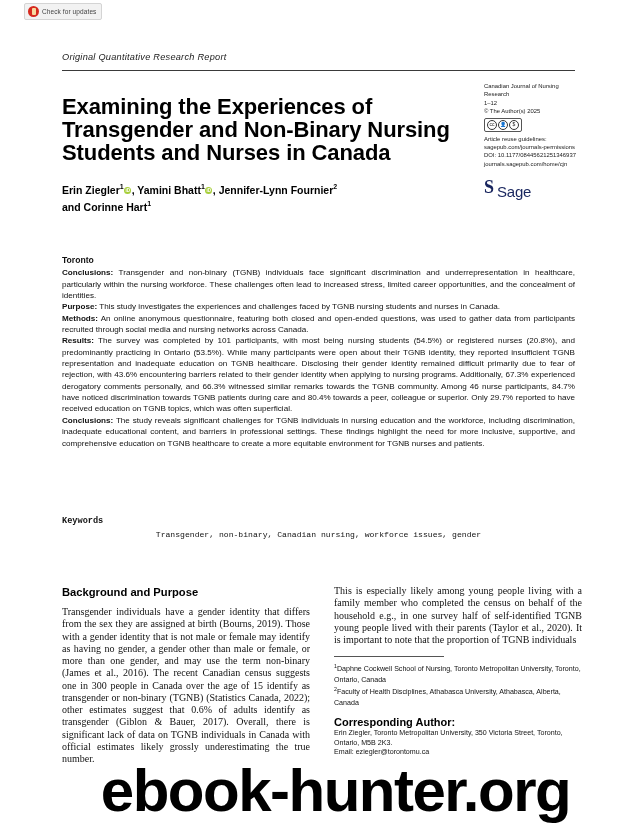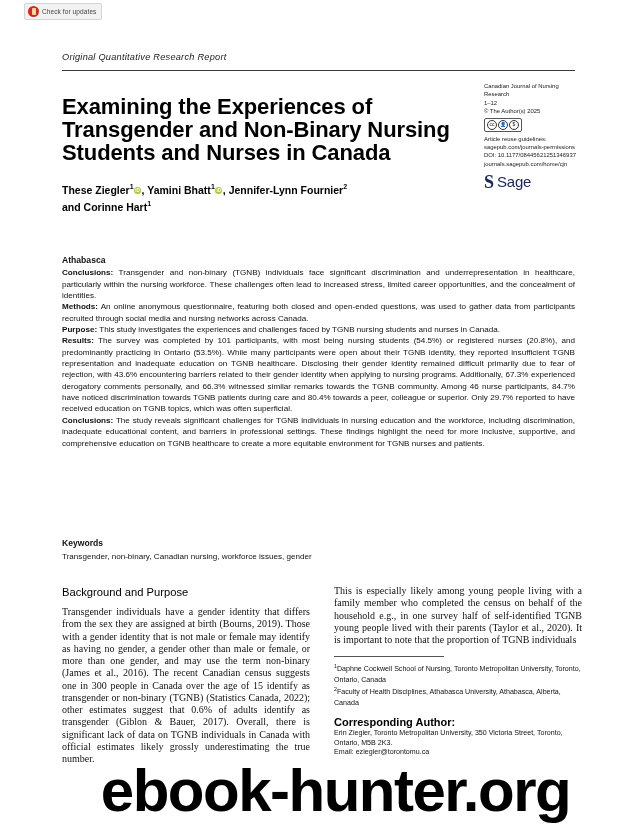--- a/index.html
+++ b/index.html
@@ -143,20 +143,21 @@
     font-size: 18px;
     line-height: 16px;
     color: #18255e;
   }
   .sage-word {
     font-family: "Liberation Sans", sans-serif;
     font-size: 15px;
     line-height: 16px;
     color: #18255e;
     letter-spacing: -0.2px;
+    margin-top: 10px;
   }
 
   
   .authors {
     position: absolute;
     left: 62px;
     top: 180px;
     width: 420px;
     font-family: "Liberation Sans", sans-serif;
     font-weight: bold;
@@ -206,50 +207,50 @@
     margin: 0 0 1px 0;
     text-align: left;
   }
   .abstract p { margin: 0; }
   .abstract b { font-weight: bold; }
 
   
   .keywords {
     position: absolute;
     left: 62px;
-    top: 538px;
+    top: 516px;
     width: 513px;
-    font-family: Liberation Sans, sans-serif;
+    font-family: Liberation Mono, monospace;
     font-size: 8.1px;
     line-height: 11.6px;
     color: #111;
   }
   .keywords h2 {
     font-size: 8.6px;
     font-weight: bold;
     margin: 0 0 1px 0;
   }
-  .keywords p { margin: 0; }
+  .keywords p { margin: 0; text-align: center; }
 
   
   .body-left {
     position: absolute;
     left: 62px;
     top: 585px;
     width: 248px;
   }
   .body-right {
     position: absolute;
     left: 334px;
     top: 585px;
     width: 248px;
   }
   .sec-heading {
     font-family: "Liberation Sans", sans-serif;
-    font-weight: normal;
+    font-weight: bold;
     font-size: 11.2px;
     line-height: 14px;
     margin: 0 0 7px 0;
     color: #000;
   }
   .body-para {
     font-family: "Liberation Serif", serif;
     font-size: 10px;
     line-height: 12.25px;
     text-align: justify;
@@ -332,29 +333,29 @@
     <span class="jm-line">sagepub.com/journals-permissions</span>
     <span class="jm-line">DOI: 10.1177/08445621251346937</span>
     <span class="jm-line">journals.sagepub.com/home/cjn</span>
     <span class="sage-logo">
       <span class="sage-s">S</span>
       <span class="sage-word">Sage</span>
     </span>
   </div>
 
   <div class="authors">
-    <span>These Ziegler</span><sup>1</sup><span class="orcid"></span><span>, </span><span>Yamini Bhatt</span><sup>1</sup><span class="orcid"></span><span>, </span><span>Jennifer-Lynn Fournier</span><sup>2</sup><br><span>and </span><span>Corinne Hart</span><sup>1</sup>
+    <span>Erin Ziegler</span><sup>1</sup><span class="orcid"></span><span>, </span><span>Yamini Bhatt</span><sup>1</sup><span class="orcid"></span><span>, </span><span>Jennifer-Lynn Fournier</span><sup>2</sup><br><span>and </span><span>Corinne Hart</span><sup>1</sup>
   </div>
 
   <div class="abstract">
-    <h2>Athabasca</h2>
+    <h2>Toronto</h2>
     <div id="abstract-body">
         <p><b>Conclusions:</b><span> Transgender and non-binary (TGNB) individuals face significant discrimination and underrepresentation in healthcare, particularly within the nursing workforce. These challenges often lead to increased stress, limited career opportunities, and the concealment of identities.</span></p>
+        <p><b>Purpose:</b><span> This study investigates the experiences and challenges faced by TGNB nursing students and nurses in Canada.</span></p>
         <p><b>Methods:</b><span> An online anonymous questionnaire, featuring both closed and open-ended questions, was used to gather data from participants recruited through social media and nursing networks across Canada.</span></p>
-        <p><b>Purpose:</b><span> This study investigates the experiences and challenges faced by TGNB nursing students and nurses in Canada.</span></p>
         <p><b>Results:</b><span> The survey was completed by 101 participants, with most being nursing students (54.5%) or registered nurses (20.8%), and predominantly practicing in Ontario (53.5%). While many participants were open about their TGNB identity, they reported insufficient TGNB representation and inadequate education on TGNB healthcare. Disclosing their gender identity remained difficult primarily due to fear of rejection, with 43.6% encountering barriers related to their gender identity when applying to nursing programs. Additionally, 67.3% experienced derogatory comments personally, and 66.3% witnessed similar remarks towards the TGNB community. Among 46 nurse participants, 84.7% have noticed discrimination towards TGNB patients during care and 80.4% towards a peer, colleague or superior. Only 29.7% reported to have received education on TGNB topics, which was often superficial.</span></p>
         <p><b>Conclusions:</b><span> The study reveals significant challenges for TGNB individuals in nursing education and the workforce, including discrimination, inadequate educational content, and barriers in professional settings. These findings highlight the need for more inclusive, supportive, and comprehensive education on TGNB healthcare to create a more equitable environment for TGNB nurses and patients.</span></p>
       </div>
   </div>
 
   <div class="keywords">
     <h2>Keywords</h2>
     <p>Transgender, non-binary, Canadian nursing, workforce issues, gender</p>
   </div>
 

